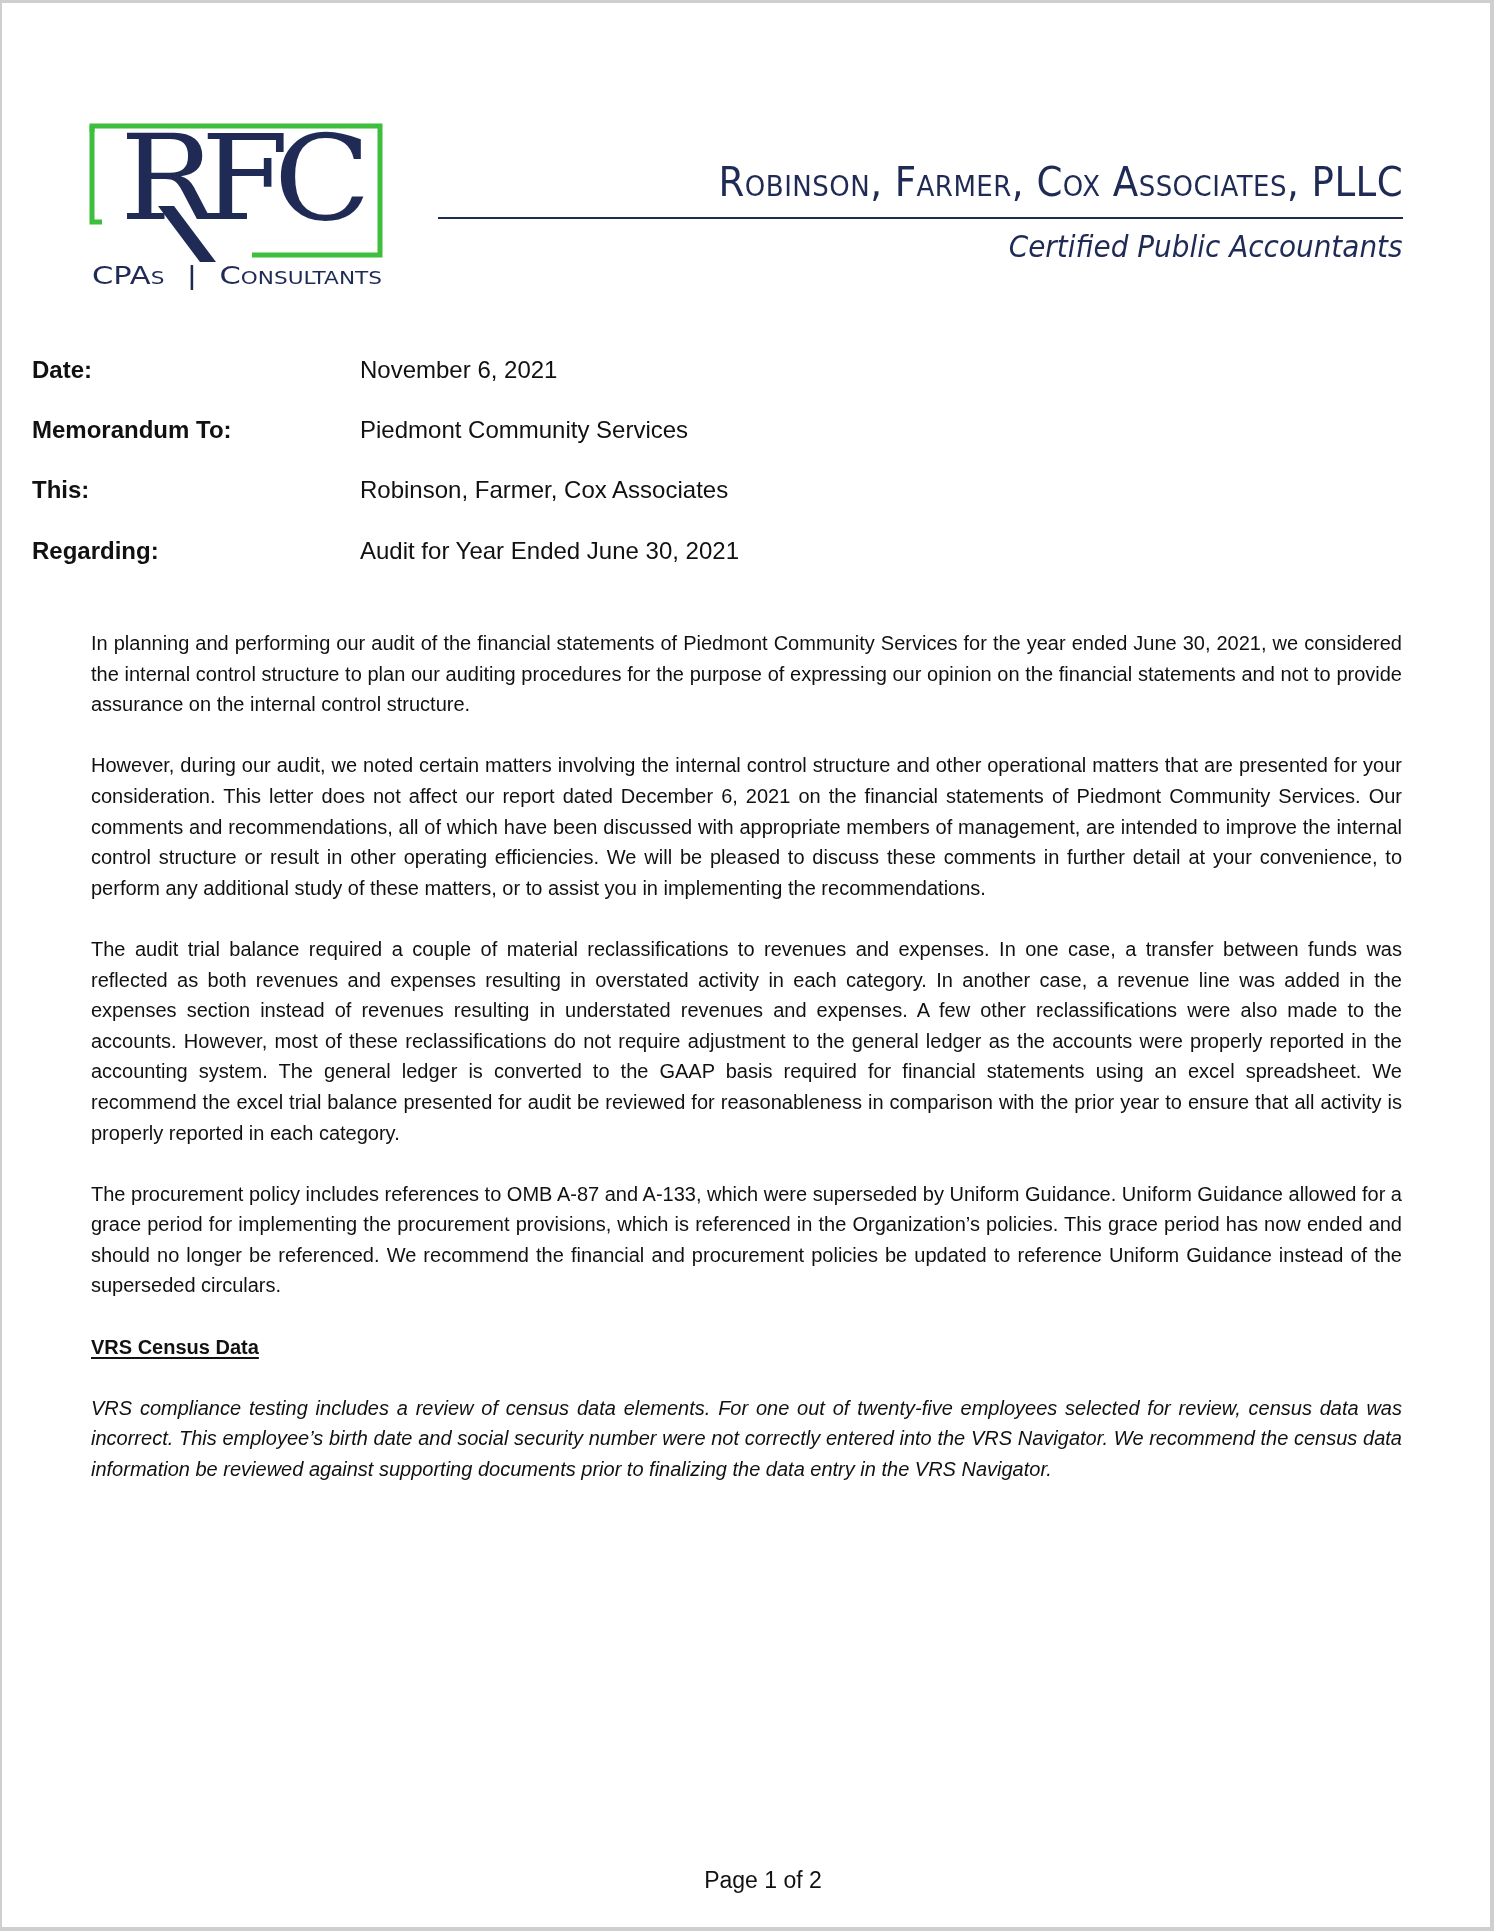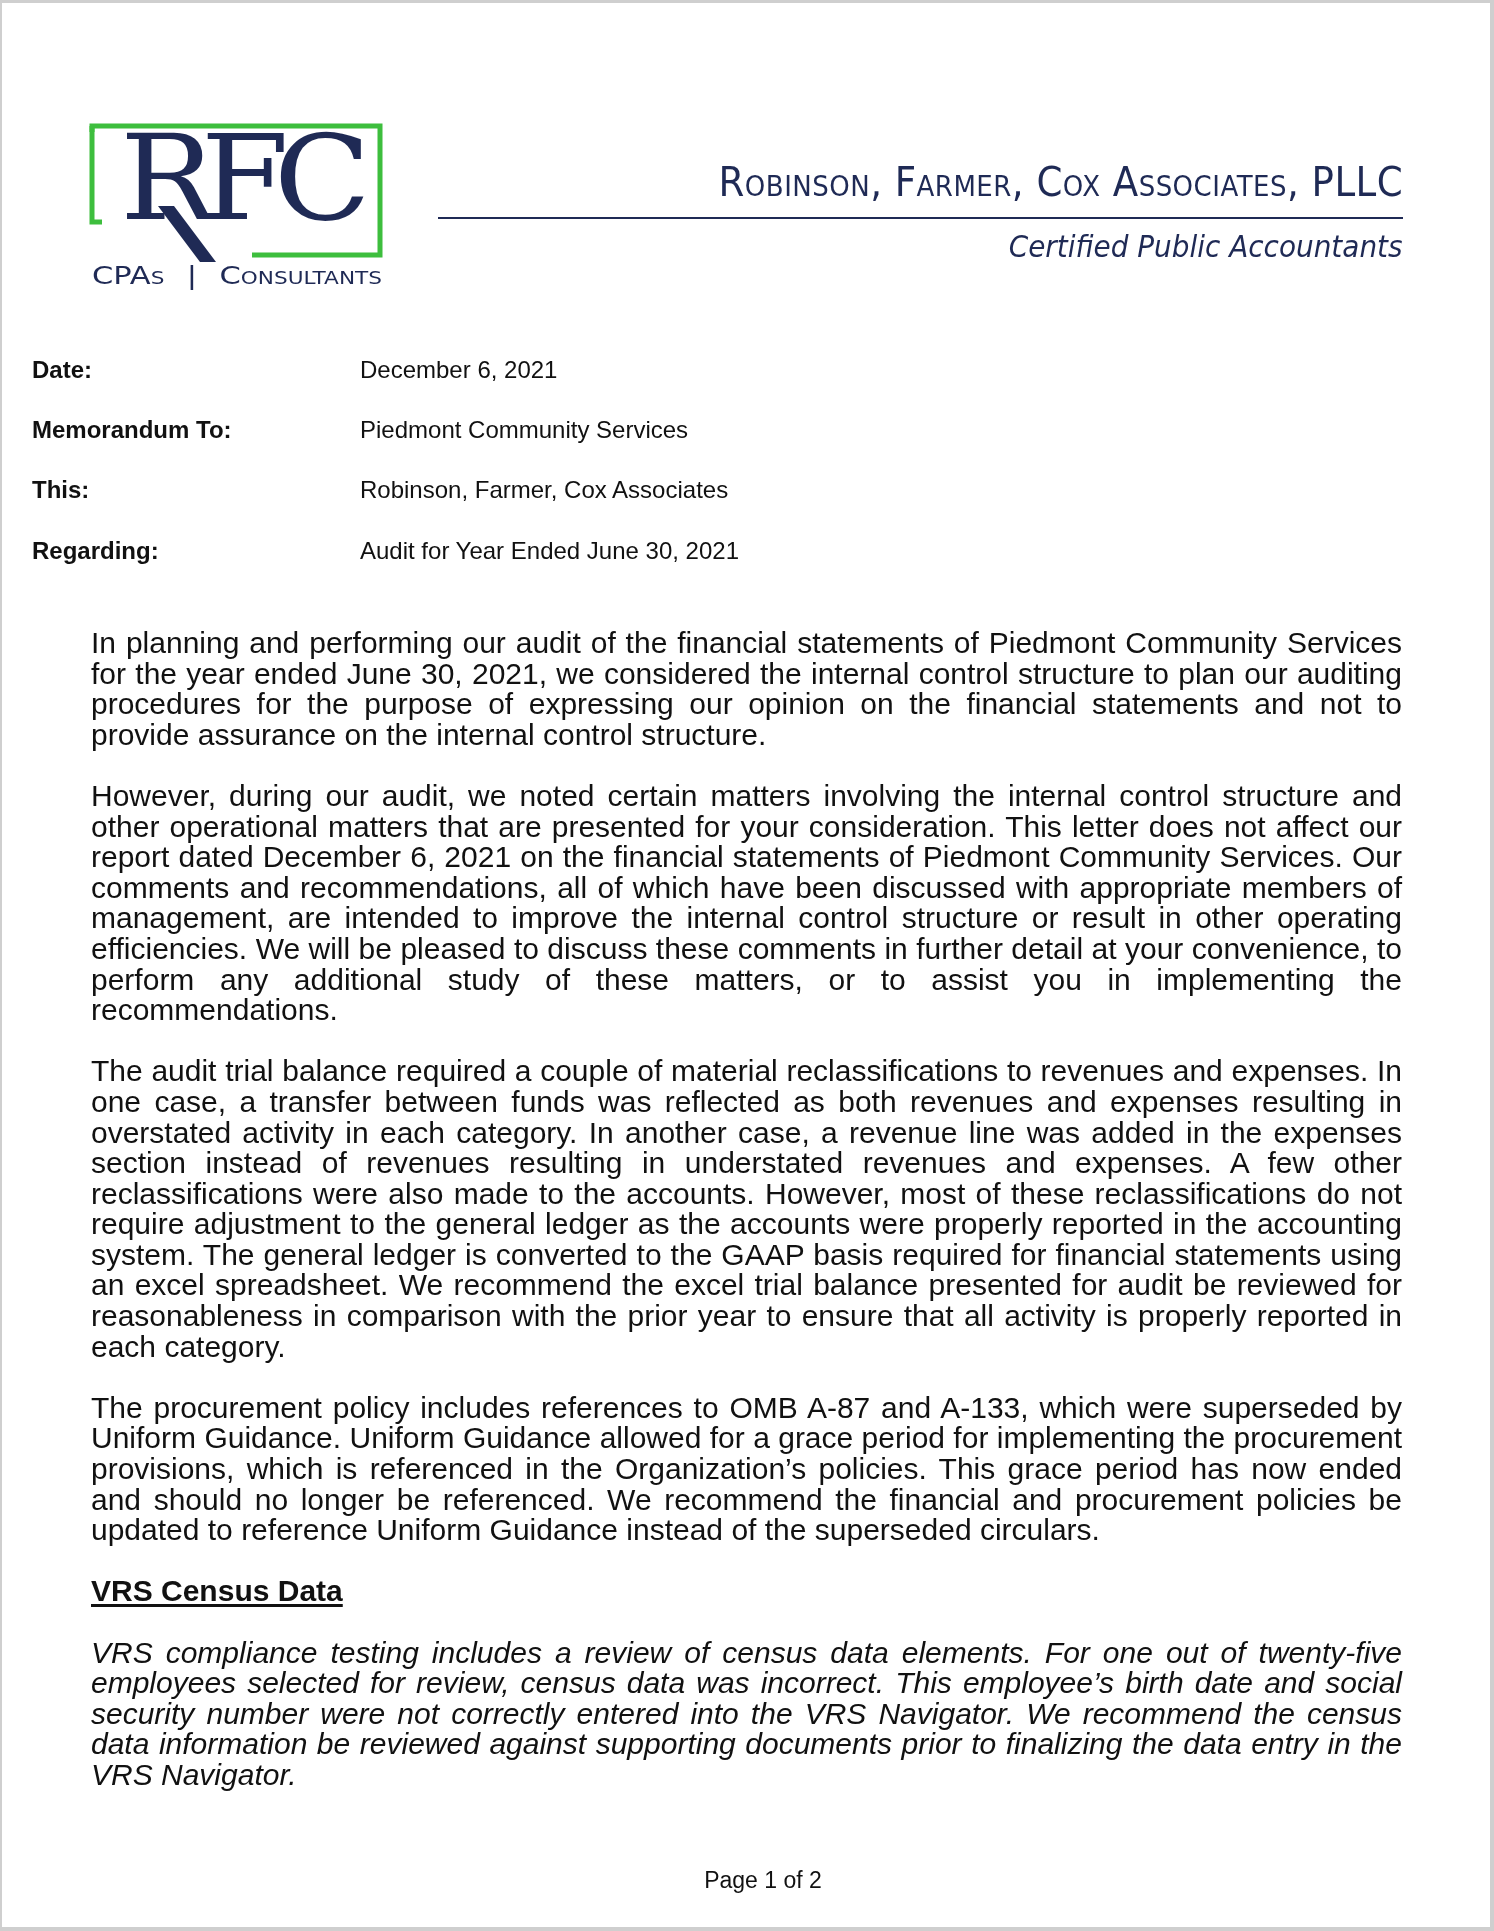--- a/index.html
+++ b/index.html
@@ -38,21 +38,21 @@
     transform:scaleX(0.93); transform-origin:right center;
   }
   
   .memo-row { position:absolute; left:0; height:30px; line-height:30px; font-size:24px; white-space:nowrap; }
   .memo-label { position:absolute; right:-332px; width:300px; font-weight:bold; }
   .memo-row .memo-label { left:32px; right:auto; }
   .memo-value { position:absolute; left:360px; }
   
   .body-col {
     position:absolute; left:91px; top:628px; width:1311px;
-    font-size:30px; line-height:30.6px; text-align:justify;
+    font-size:20px; line-height:30.6px; text-align:justify;
   }
   .body-col p { margin:0 0 30.6px 0; }
   .body-col p:last-child { margin-bottom:4px;font-style:italic; }
   .section-heading {
     font-weight:bold; text-decoration:underline; text-underline-offset:3px;
     margin:0 0 30.6px 0; display:block;
   }
   .page-footer {
     position:absolute; left:16px; width:1494px; top:1865px; text-align:center;
     font-size:23px; line-height:30px;
@@ -78,21 +78,21 @@
     </text>
   </svg>
 </div>
 
 <div class="firm-name">Robinson, Farmer, Cox Associates, PLLC</div>
 <div class="firm-rule"></div>
 <div class="firm-subtitle">Certified Public Accountants</div>
 
 <div class="memo-row" style="top:355px;">
   <span class="memo-label">Date:</span>
-  <span class="memo-value">December 6, 2021</span>
+  <span class="memo-value">November 6, 2021</span>
 </div>
 <div class="memo-row" style="top:415px;">
   <span class="memo-label">Memorandum To:</span>
   <span class="memo-value">Piedmont Community Services</span>
 </div>
 <div class="memo-row" style="top:475px;">
   <span class="memo-label">This:</span>
   <span class="memo-value">Robinson, Farmer, Cox Associates</span>
 </div>
 <div class="memo-row" style="top:536px;">

